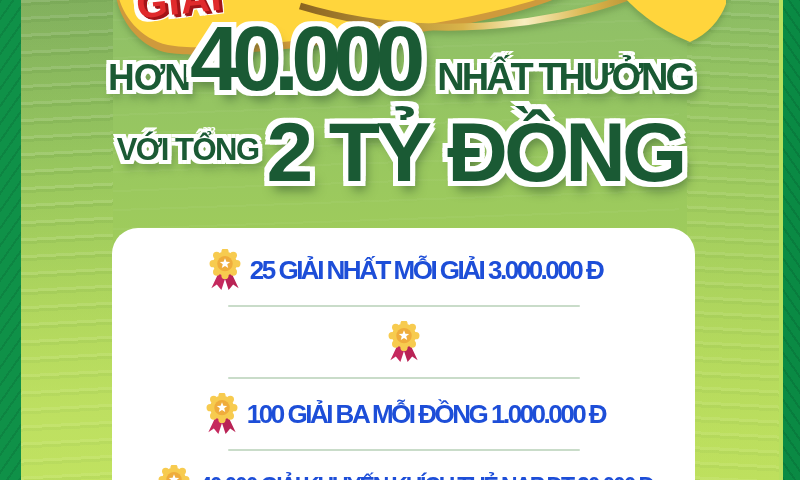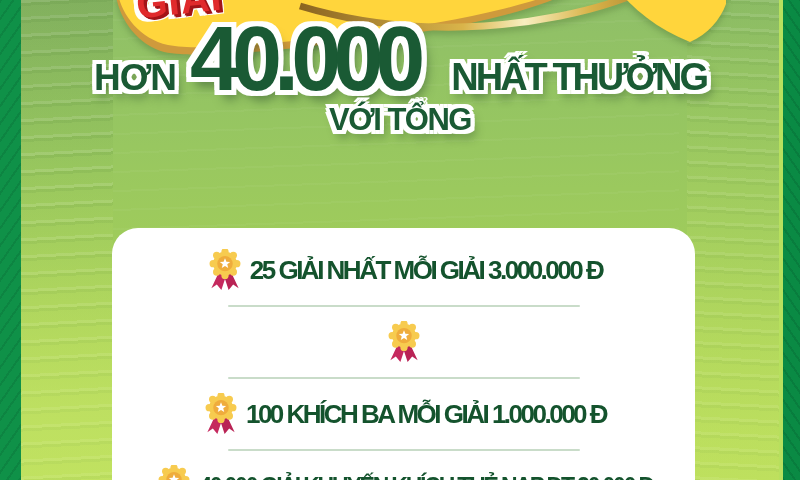--- a/index.html
+++ b/index.html
@@ -43,37 +43,37 @@
       -4px 0 0 #fff, 4px 0 0 #fff,
       -4px 4px 0 #fff, 0 4px 0 #fff, 4px 4px 0 #fff,
       4px 8px 10px rgba(20,52,30,.5); }
   .ow5 { text-shadow:
       -5px -5px 0 #fff, 0 -5px 0 #fff, 5px -5px 0 #fff,
       -5px 0 0 #fff, 5px 0 0 #fff,
       -5px 5px 0 #fff, 0 5px 0 #fff, 5px 5px 0 #fff,
       -4px -4px 0 #fff, 4px -4px 0 #fff, -4px 4px 0 #fff, 4px 4px 0 #fff,
       5px 9px 11px rgba(20,52,30,.5); }
   .hl-line1 { position:absolute; left:0; top:14px; width:100%;
-      display:flex; align-items:baseline; justify-content:center; gap:14px; }
+      display:flex; align-items:baseline; justify-content:center; gap:0; }
   .hl-prefix { font-size:37px; letter-spacing:-1px; }
   .hl-number { font-size:90px; letter-spacing:-8px; padding-right:20px; }
   .hl-suffix { font-size:38px; letter-spacing:-3px; }
   .hl-line2 { position:absolute; left:0; top:104px; width:100%;
       display:flex; align-items:center; justify-content:center; gap:8px; }
   .hl-substack { display:flex; flex-direction:column; align-items:flex-end; gap:2px; }
   .hl-sub { font-size:31px; letter-spacing:-1.5px; }
   .hl-subbig { font-size:84px; letter-spacing:-4px; padding-top:6px; }
 
   
   .card { position:absolute; left:112px; top:228px; width:583px; height:290px;
       background:#FFFFFF; border-radius:26px; }
   .card-inner { padding-top:20px; display:flex; flex-direction:column; align-items:center; }
   .prize-row { height:44px; display:flex; align-items:center; justify-content:center; gap:5px; }
   .medal { width:40px; height:42px; flex:0 0 auto; }
-  .prize-text { font-weight:700; font-size:26px; letter-spacing:-2.5px; color:#14532d; white-space:nowrap; }
+  .prize-text { font-weight:700; font-size:26px; letter-spacing:-2.5px; color:#1d4ed8; white-space:nowrap; }
   .prize-row.small .prize-text { font-size:23px; letter-spacing:-2.2px; }
   .divider { width:352px; height:2px; border-radius:1px; background:#C9DCC9; margin:13px 0; }
 </style>
 </head>
 <body>
 
 <div class="stage">
 
   <div class="terraces left"></div>
   <div class="terraces mid"></div>
@@ -101,20 +101,21 @@
   <div class="hl-line1">
     <span class="hl ow4 hl-prefix">HƠN</span>
     <span class="hl ow5 hl-number">40.000</span>
     <span class="hl ow4 hl-suffix">NHẤT THƯỞNG</span>
   </div>
 
   <div class="hl-line2">
     <span class="hl-substack">
       <span class="hl ow4 hl-sub">VỚI TỔNG</span>
     </span>
+    <span class="hl ow5 hl-subbig">2 TỶ ĐỒNG</span>
   </div>
 
   <div class="card">
     <div class="card-inner">
 
       <div class="prize-row">
         <svg class="medal" viewBox="0 0 44 46" aria-hidden="true">
           <path d="M15,26 L23,30 L18,45 L13,39 L7,43 Z" fill="#C5295E"></path>
           <path d="M29,26 L21,30 L26,45 L31,39 L37,43 Z" fill="#B92355"></path>
           <g fill="#F7CB4F">
@@ -169,21 +170,21 @@
               <circle cx="22" cy="29" r="4"></circle>
               <circle cx="12.8" cy="25.2" r="4"></circle>
             <circle cx="9" cy="16" r="4"></circle>
               <circle cx="12.8" cy="6.8" r="4"></circle>
               <circle cx="22" cy="3" r="4"></circle>
               <circle cx="31.2" cy="6.8" r="4"></circle>
           </g>
           <circle cx="22" cy="16" r="8.5" fill="#EFAC3C"></circle>
           <path d="M22,10 L23.53,13.9 L27.71,14.15 L24.47,16.8 L25.53,20.85 L22,18.6 L18.47,20.85 L19.53,16.8 L16.29,14.15 L20.47,13.9 Z" fill="#FFFFFF"></path>
         </svg>
-        <span class="prize-text">100 KHÍCH BA MỖI GIẢI 1.000.000 Đ</span>
+        <span class="prize-text">100 GIẢI BA MỖI ĐỒNG 1.000.000 Đ</span>
       </div>
 
       <div class="divider"></div>
 
       <div class="prize-row small">
         <svg class="medal" viewBox="0 0 44 46" aria-hidden="true">
           <path d="M15,26 L23,30 L18,45 L13,39 L7,43 Z" fill="#C5295E"></path>
           <path d="M29,26 L21,30 L26,45 L31,39 L37,43 Z" fill="#B92355"></path>
           <g fill="#F7CB4F">
             <circle cx="22" cy="16" r="13"></circle>

